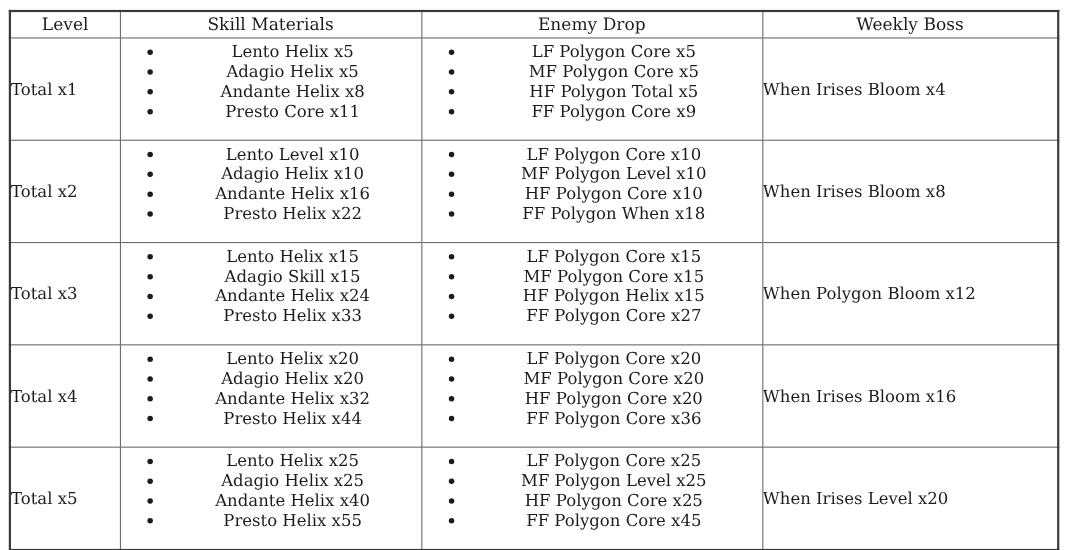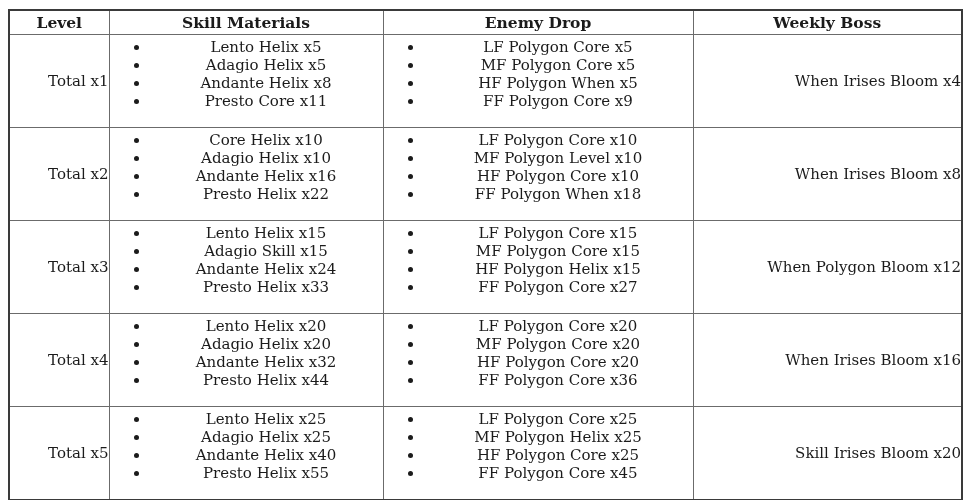--- a/index.html
+++ b/index.html
@@ -23,32 +23,32 @@
     border: 2px solid #3a3a3a;
     background: #ffffff;
   }
   th, td {
     border: 1px solid #6b6b6b;
     overflow: hidden;
   }
   thead tr { height: 24px; }
   th {
     font-size: 15.5px;
-    font-weight: bold;
+    font-weight: normal;
     text-align: center;
     padding: 1px 2px;
   }
   tbody tr { height: 91px; }
   td {
     font-size: 15px;
     vertical-align: middle;
     padding: 0;
   }
   td.cell-level, td.cell-boss {
-    text-align: right;
+    text-align: left;
   }
   td.cell-list ul {
     margin: 3px 0 17px 0;
     padding: 0 0 0 40px;
     list-style: disc outside;
   }
   td.cell-list li {
     text-align: center;
     line-height: 18px;
     font-size: 15px;
@@ -81,32 +81,32 @@
           <li>Lento Helix x5</li>
           <li>Adagio Helix x5</li>
           <li>Andante Helix x8</li>
           <li>Presto Core x11</li>
         </ul>
       </td>
       <td class="cell-list">
         <ul>
           <li>LF Polygon Core x5</li>
           <li>MF Polygon Core x5</li>
-          <li>HF Polygon When x5</li>
+          <li>HF Polygon Total x5</li>
           <li>FF Polygon Core x9</li>
         </ul>
       </td>
       <td class="cell-boss">When Irises Bloom x4</td>
     </tr>
 
     <tr>
       <td class="cell-level">Total x2</td>
       <td class="cell-list">
         <ul>
-          <li>Core Helix x10</li>
+          <li>Lento Level x10</li>
           <li>Adagio Helix x10</li>
           <li>Andante Helix x16</li>
           <li>Presto Helix x22</li>
         </ul>
       </td>
       <td class="cell-list">
         <ul>
           <li>LF Polygon Core x10</li>
           <li>MF Polygon Level x10</li>
           <li>HF Polygon Core x10</li>
@@ -164,22 +164,22 @@
         <ul>
           <li>Lento Helix x25</li>
           <li>Adagio Helix x25</li>
           <li>Andante Helix x40</li>
           <li>Presto Helix x55</li>
         </ul>
       </td>
       <td class="cell-list">
         <ul>
           <li>LF Polygon Core x25</li>
-          <li>MF Polygon Helix x25</li>
+          <li>MF Polygon Level x25</li>
           <li>HF Polygon Core x25</li>
           <li>FF Polygon Core x45</li>
         </ul>
       </td>
-      <td class="cell-boss">Skill Irises Bloom x20</td>
+      <td class="cell-boss">When Irises Level x20</td>
     </tr>
 
   </tbody>
 </table>
 
 </body></html>

